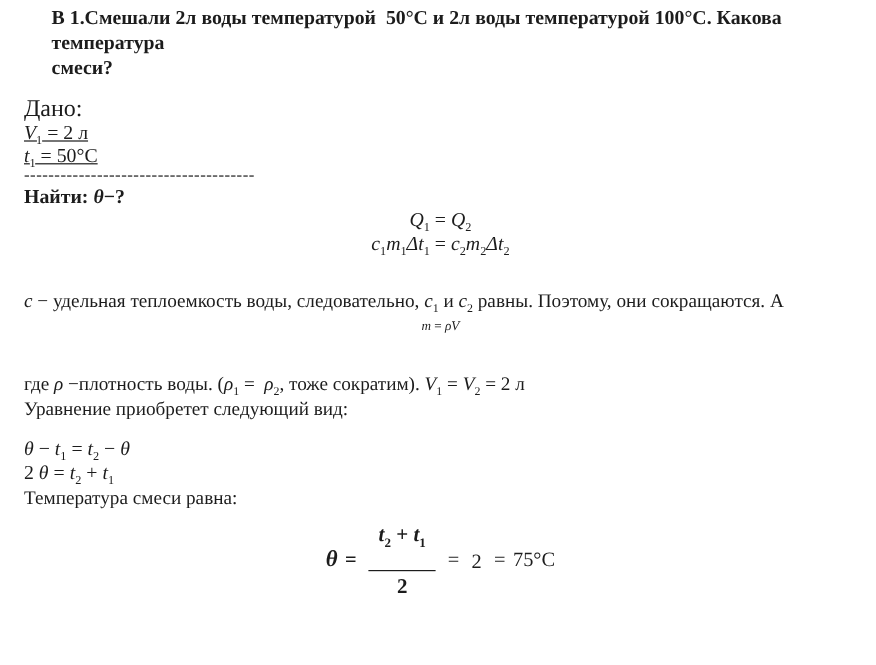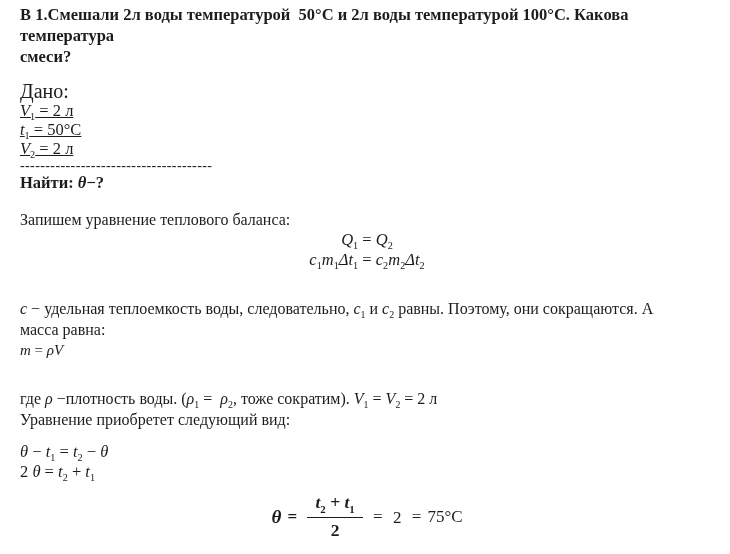--- a/index.html
+++ b/index.html
@@ -3,87 +3,85 @@
 <meta charset="utf-8">
 <style>
   html,body { margin:0; padding:0; background:#fff; }
   .page {
     width:730px; height:554px; box-sizing:border-box;
     background:#ffffff; color:#1c1c1c;
     font-family:"Liberation Serif","DejaVu Serif",serif;
     padding:4px 16px 0 20px; overflow:hidden;
   }
   [data-bind] { white-space:pre-wrap; }
-  .title { font-weight:700; font-size:16.5px; line-height:21px; }
+  .title { font-weight:700; font-size:16.5px; line-height:21px;margin-left:23px; }
   .given { margin-top:14px; }
   .g-header { font-size:20px; line-height:20px; }
   .g-line { font-size:16.5px; line-height:19px;text-decoration:underline; }
   .divider { font-size:14px; line-height:15px; letter-spacing:0.4px; }
   .find { font-size:16.5px; line-height:19px;font-weight:bold; }
   .intro { margin-top:18px; font-size:16px; line-height:20px; }
   .eq-block { text-align:center; }
   .eq-line { font-size:16.5px; line-height:20px; }
   .para { margin-top:28px; font-size:16px; line-height:21px; }
-  .eq-m { font-size:15px; line-height:20px; }
+  .eq-m { text-align:center; font-size:11px; line-height:20px; }
   .eq-theta { margin-top:12px; text-align:left; }
   .result-intro { margin-top:2px; font-size:16px; line-height:19px; }
   .formula-row { margin-top:10px; display:flex; justify-content:center; align-items:center; font-size:17px; }
   .it { font-style:italic; }
   sub { font-size:0.62em; line-height:0; }
   .f-bold { font-weight:700; }
   .f-theta { font-weight:700; font-style:italic; font-size:19px; }
   .f-eq { padding:0 2px; }
   .frac { display:inline-block; text-align:center; vertical-align:middle; margin:0 4px; }
-  .frac-num { display:block; padding:0 8px 4px; border-bottom:1.5px solid #1c1c1c; }
+  .frac-num { display:block; padding:0 8px 19px; border-bottom:1.5px solid #1c1c1c; }
   .frac-den { display:block; padding-top:2px; }
   .frac.f-bold { font-size:17.5px; }
 </style>
 </head>
 <body>
 
 <div class="page">
 
   <div class="title">
     <div data-bind="problem.title_line1">В 1.Смешали 2л воды температурой  50°С и 2л воды температурой 100°С. Какова температура</div>
     <div data-bind="problem.title_line2">смеси?</div>
   </div>
 
   <div class="given">
     <div class="g-header" data-bind="given.header">Дано:</div>
     <div class="g-line"><span class="it" data-bind="given.v1.sym">V</span><sub data-bind="given.v1.sub">1</sub><span data-bind="given.v1.rest"> = 2 л</span></div>
     <div class="g-line"><span class="it" data-bind="given.t1.sym">t</span><sub data-bind="given.t1.sub">1</sub><span data-bind="given.t1.rest"> = 50°С</span></div>
-    <div class="g-line"><span class="it" data-bind="given.v2.sym">V</span><sub data-bind="given.v2.sub">2</sub><span data-bind="given.v2.rest"> = 2 л</span></div>
     <div class="divider" data-bind="given.divider">--------------------------------------</div>
     <div class="find"><span data-bind="given.find.label">Найти: </span><span class="it" data-bind="given.find.sym">θ</span><span data-bind="given.find.rest">−?</span></div>
   </div>
 
-  <div class="intro" data-bind="balance.intro">Запишем уравнение теплового баланса:</div>
 
   <div class="eq-block">
     <div class="eq-line"><span class="it" data-bind="balance.eq_q.lhs_sym">Q</span><sub data-bind="balance.eq_q.lhs_sub">1</sub><span data-bind="balance.eq_q.equals"> = </span><span class="it" data-bind="balance.eq_q.rhs_sym">Q</span><sub data-bind="balance.eq_q.rhs_sub">2</sub></div>
     <div class="eq-line"><span class="it" data-bind="balance.eq_cmt.c1">c</span><sub data-bind="balance.eq_cmt.c1_sub">1</sub><span class="it" data-bind="balance.eq_cmt.m1">m</span><sub data-bind="balance.eq_cmt.m1_sub">1</sub><span class="it" data-bind="balance.eq_cmt.dt1">Δt</span><sub data-bind="balance.eq_cmt.dt1_sub">1</sub><span data-bind="balance.eq_cmt.equals"> = </span><span class="it" data-bind="balance.eq_cmt.c2">c</span><sub data-bind="balance.eq_cmt.c2_sub">2</sub><span class="it" data-bind="balance.eq_cmt.m2">m</span><sub data-bind="balance.eq_cmt.m2_sub">2</sub><span class="it" data-bind="balance.eq_cmt.dt2">Δt</span><sub data-bind="balance.eq_cmt.dt2_sub">2</sub></div>
   </div>
 
   <div class="para">
     <div><span class="it" data-bind="explanation.c_sym">c</span><span data-bind="explanation.text1"> − удельная теплоемкость воды, следовательно, </span><span class="it" data-bind="explanation.c1">c</span><sub data-bind="explanation.c1_sub">1</sub><span data-bind="explanation.and"> и </span><span class="it" data-bind="explanation.c2">c</span><sub data-bind="explanation.c2_sub">2</sub><span data-bind="explanation.text2"> равны. Поэтому, они сокращаются. А</span></div>
-    <div data-bind="explanation.line2">масса равна:</div>
   </div>
 
   <div class="eq-m"><span class="it" data-bind="mass_eq.m">m</span><span data-bind="mass_eq.equals"> = </span><span class="it" data-bind="mass_eq.rho">ρ</span><span class="it" data-bind="mass_eq.v">V</span></div>
 
   <div class="para">
     <div><span data-bind="density.text1">где </span><span class="it" data-bind="density.rho">ρ</span><span data-bind="density.text2"> −плотность воды. (</span><span class="it" data-bind="density.rho1">ρ</span><sub data-bind="density.rho1_sub">1</sub><span data-bind="density.eq1"> =  </span><span class="it" data-bind="density.rho2">ρ</span><sub data-bind="density.rho2_sub">2</sub><span data-bind="density.text3">, тоже сократим). </span><span class="it" data-bind="density.v1">V</span><sub data-bind="density.v1_sub">1</sub><span data-bind="density.eq2"> = </span><span class="it" data-bind="density.v2">V</span><sub data-bind="density.v2_sub">2</sub><span data-bind="density.text4"> = 2 л</span></div>
     <div data-bind="density.line2">Уравнение приобретет следующий вид:</div>
   </div>
 
   <div class="eq-theta">
     <div class="eq-line"><span class="it" data-bind="theta_eqs.eq1.theta1">θ</span><span data-bind="theta_eqs.eq1.minus1"> − </span><span class="it" data-bind="theta_eqs.eq1.t1">t</span><sub data-bind="theta_eqs.eq1.t1_sub">1</sub><span data-bind="theta_eqs.eq1.equals"> = </span><span class="it" data-bind="theta_eqs.eq1.t2">t</span><sub data-bind="theta_eqs.eq1.t2_sub">2</sub><span data-bind="theta_eqs.eq1.minus2"> − </span><span class="it" data-bind="theta_eqs.eq1.theta2">θ</span></div>
     <div class="eq-line"><span data-bind="theta_eqs.eq2.two">2 </span><span class="it" data-bind="theta_eqs.eq2.theta">θ</span><span data-bind="theta_eqs.eq2.equals"> = </span><span class="it" data-bind="theta_eqs.eq2.t2">t</span><sub data-bind="theta_eqs.eq2.t2_sub">2</sub><span data-bind="theta_eqs.eq2.plus"> + </span><span class="it" data-bind="theta_eqs.eq2.t1">t</span><sub data-bind="theta_eqs.eq2.t1_sub">1</sub></div>
   </div>
 
+  <div class="result-intro" data-bind="result.intro">Температура смеси равна:</div>
 
   <div class="formula-row">
     <span class="f-theta" data-bind="result.theta">θ</span>
     <span class="f-eq f-bold" data-bind="result.equals1"> = </span>
     <span class="frac f-bold">
         <span class="frac-num"><span class="it" data-bind="result.frac1.num_t2">t</span><sub data-bind="result.frac1.num_t2_sub">2</sub><span data-bind="result.frac1.num_plus"> + </span><span class="it" data-bind="result.frac1.num_t1">t</span><sub data-bind="result.frac1.num_t1_sub">1</sub></span>
         <span class="frac-den" data-bind="result.frac1.den">2</span>
       </span>
     <span class="f-eq" data-bind="result.equals2"> = </span>
     <span class="frac">

